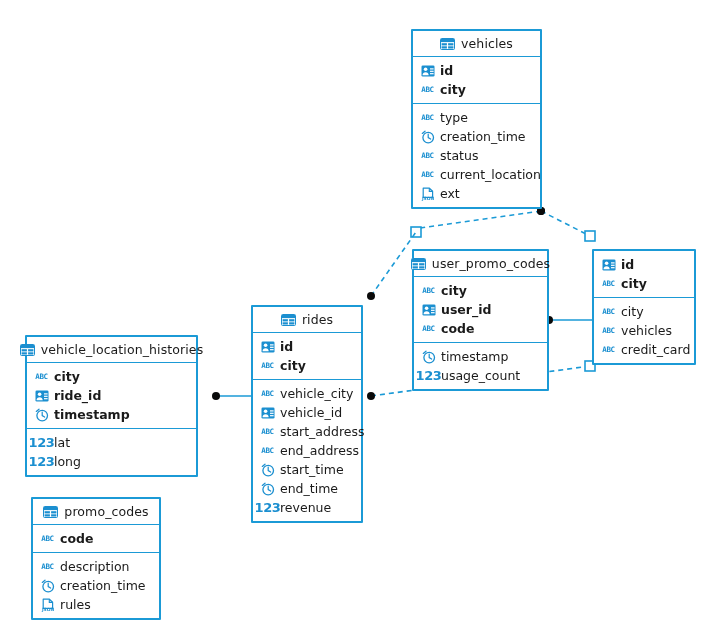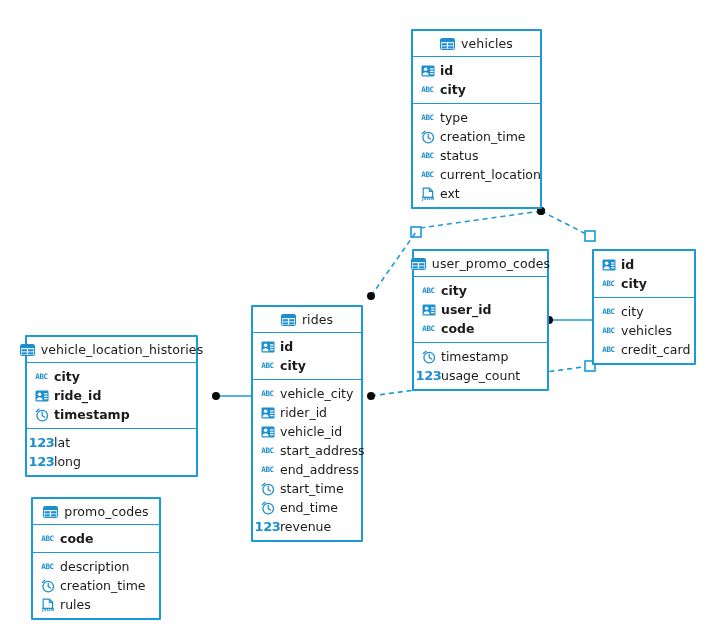--- a/index.html
+++ b/index.html
@@ -352,33 +352,20 @@
             <span class="ico">
               <svg width="14" height="12" viewBox="0 0 14 12">
                 <rect x="0.5" y="0.5" width="13" height="11" rx="1.3" fill="#1b8fd0"></rect>
                 <circle cx="4.6" cy="4.3" r="1.8" fill="#ffffff"></circle>
                 <path d="M1.5 10.2c0-1.8 1.4-2.9 3.1-2.9s3.1 1.1 3.1 2.9z" fill="#ffffff"></path>
                 <rect x="9" y="3.3" width="3.6" height="1.2" fill="#ffffff"></rect>
                 <rect x="9" y="5.7" width="3.6" height="1.2" fill="#ffffff"></rect>
                 <rect x="9" y="8.1" width="3.6" height="1.2" fill="#ffffff"></rect>
               </svg>
             </span>
-            <span class="col-name">rider_id</span>
-          </div>
-          <div class="col-row">
-            <span class="ico">
-              <svg width="14" height="12" viewBox="0 0 14 12">
-                <rect x="0.5" y="0.5" width="13" height="11" rx="1.3" fill="#1b8fd0"></rect>
-                <circle cx="4.6" cy="4.3" r="1.8" fill="#ffffff"></circle>
-                <path d="M1.5 10.2c0-1.8 1.4-2.9 3.1-2.9s3.1 1.1 3.1 2.9z" fill="#ffffff"></path>
-                <rect x="9" y="3.3" width="3.6" height="1.2" fill="#ffffff"></rect>
-                <rect x="9" y="5.7" width="3.6" height="1.2" fill="#ffffff"></rect>
-                <rect x="9" y="8.1" width="3.6" height="1.2" fill="#ffffff"></rect>
-              </svg>
-            </span>
             <span class="col-name">vehicle_id</span>
           </div>
           <div class="col-row">
             <span class="ico">
               <span class="ico-abc">ABC</span>
             </span>
             <span class="col-name">start_address</span>
           </div>
           <div class="col-row">
             <span class="ico">

